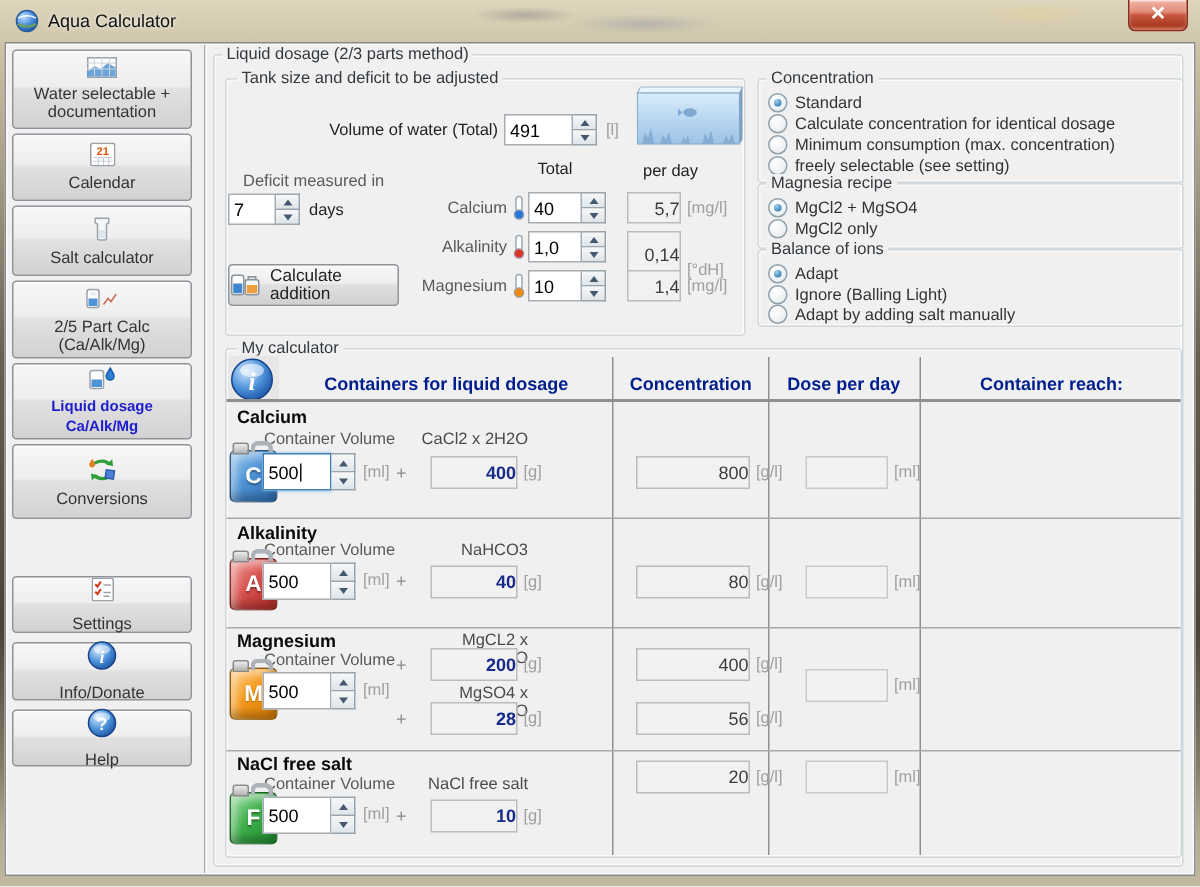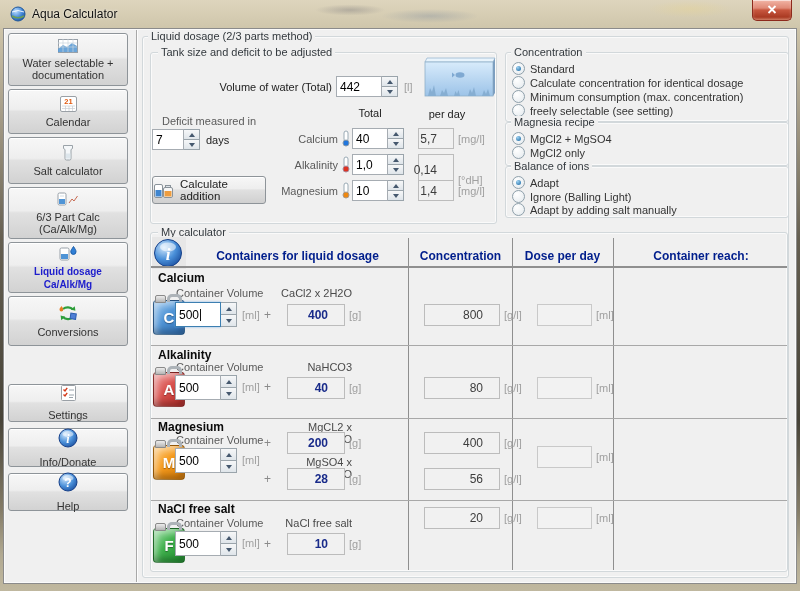--- a/index.html
+++ b/index.html
@@ -29,21 +29,21 @@
   .gblbl{background:#f0f0f0;padding:0 3px;color:#33393e;white-space:nowrap}
   .field{box-sizing:border-box;background:#fff;border:1px solid #a6acb2;display:flex;align-items:center;padding:0 3px;font-size:12px;color:#000}
   .focus{border-color:#3c7fb1;box-shadow:0 0 2px rgba(102,167,232,.8)}
   .caret{width:1px;height:12px;background:#111;display:inline-block;margin-left:1px}
   .spin-wrap{display:flex}
   .spin-col{width:16px;display:flex;flex-direction:column;box-sizing:border-box}
   .sb{flex:1;box-sizing:border-box;border:1px solid #9aa4ab;border-left:none;background:linear-gradient(#f6f7f8,#dfe5ea);display:flex;align-items:center;justify-content:center}
   .sb.dn{border-top:none}
   .sb.up::after{content:"";width:0;height:0;border-left:3px solid transparent;border-right:3px solid transparent;border-bottom:4px solid #45586e}
   .sb.dn::after{content:"";width:0;height:0;border-left:3px solid transparent;border-right:3px solid transparent;border-top:4px solid #45586e}
-  .ro{box-sizing:border-box;background:#f1f1f1;border:1px solid #bcbcbc;display:flex;align-items:center;justify-content:flex-end;padding:0 16px;font-size:12px;color:#3d3d3d}
+  .ro{box-sizing:border-box;background:#f1f1f1;border:1px solid #bcbcbc;display:flex;align-items:center;justify-content:flex-end;padding:0 0;font-size:12px;color:#3d3d3d}
   .gram{color:#192b8a;font-weight:bold}
   .dose{background:#f2f2f2;border-color:#c9c9c9}
   .unit{color:#a0a0a0}
   .chem{color:#4a4a4a;text-align:right}
   .graylab{color:#5a5a5a}
   .secname{font-weight:bold;font-size:12px;color:#0a0a0a}
   .thead{color:#001e8c;font-weight:bold;font-size:12px;text-align:center}
   .vline{width:1px;background:#8f8f8f}
   .hline{height:1px;background:#a8a8a8}
   .hline2{height:2px;background:#8f8f8f}
@@ -120,21 +120,21 @@
     <span>Salt calculator</span>
   </div>
   <div class="abs sbtn" style="top:187px;height:52px">
     <span><svg width="22" height="16">
           <rect x="1" y="2" width="8" height="12" rx="1.5" fill="#fff" stroke="#98a0a8"></rect>
           <rect x="2" y="8" width="6" height="5" fill="#4f94d6"></rect>
           <rect x="3" y="4" width="4" height="2" fill="#e8eef2"></rect>
           <path d="M12 12 l3-4 2 2 3.5-5" stroke="#c76a52" fill="none"></path>
         </svg></span>
     <span>
-        <span class="lbl2">6/3 Part Calc</span>
+        <span class="lbl2">2/5 Part Calc</span>
         <span class="lbl2">(Ca/Alk/Mg)</span>
       </span>
   </div>
   <div class="abs sbtn" style="top:242px;height:51px">
     <span><svg width="20" height="16">
           <rect x="2" y="3" width="9" height="12" rx="1.5" fill="#fff" stroke="#98a0a8"></rect>
           <rect x="3" y="9" width="7" height="5" fill="#4f94d6"></rect>
           <path d="M15.5 1.5 C17 4 18 5 18 6.8 a2.6 2.6 0 1 1 -5.2 0 c0-1.8 1.2-2.8 2.7-5.3z" fill="#2f7fd6" stroke="#1a5ca8"></path>
         </svg></span>
     <span>
@@ -195,21 +195,21 @@
 
   <div class="abs gb" style="left:142px;top:36px;width:647px;height:542px"></div>
   <div class="abs gblbl" style="left:148px;top:30px">Liquid dosage (2/3 parts method)</div>
 
   <div class="abs gb" style="left:150px;top:52px;width:347px;height:172px"></div>
   <div class="abs gblbl" style="left:158px;top:46px">Tank size and deficit to be adjusted</div>
 
   <div class="abs" style="left:165px;top:81px;width:167px;text-align:right">Volume of water (Total)</div>
   <div class="abs spin-wrap" style="left:336px;top:76px;height:21px">
     <div class="field" style="width:46px">
-        <span>442</span>
+        <span>491</span>
       </div>
     <div class="spin-col">
         <div class="sb up"></div>
         <div class="sb dn"></div>
       </div>
   </div>
   <div class="abs unit" style="left:404px;top:81px">[l]</div>
 
   <span class="abs" style="left:424px;top:57px">
     <svg width="72" height="41">

